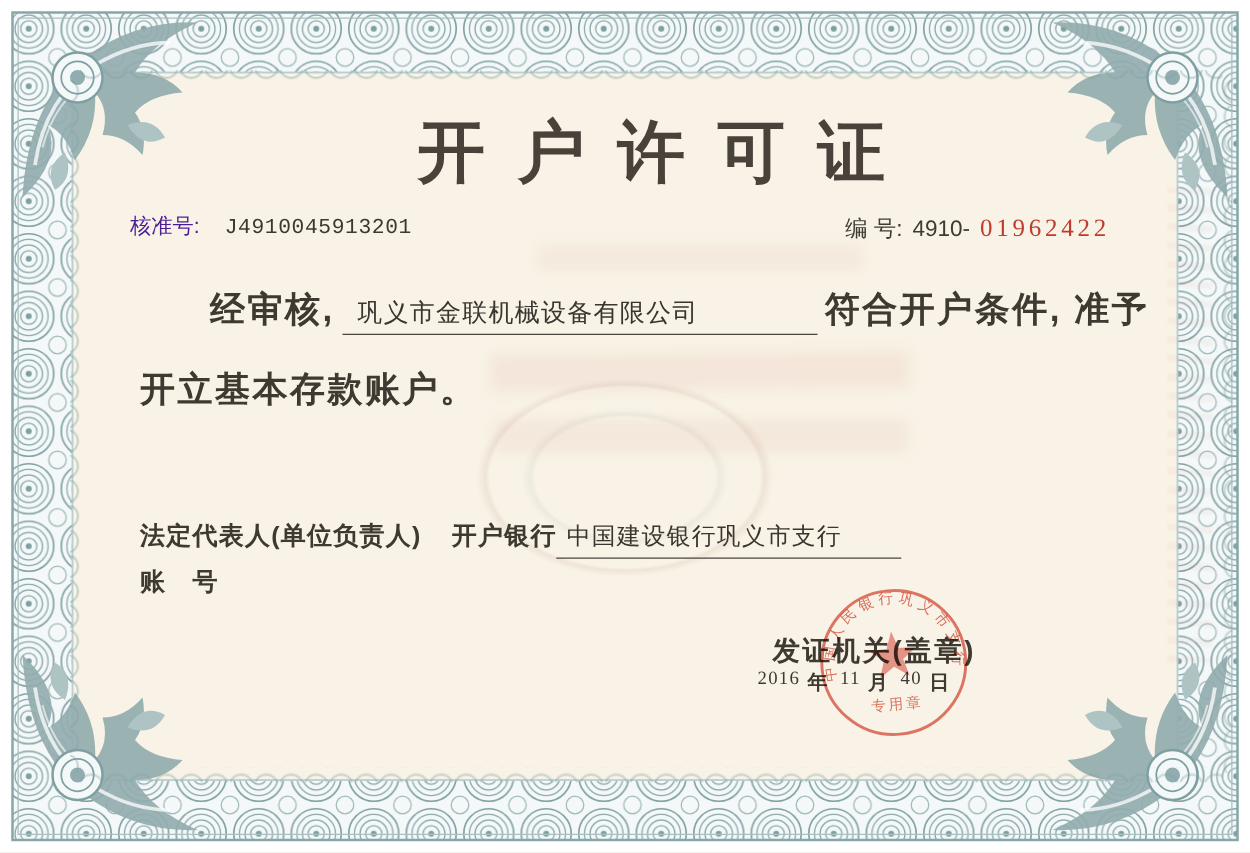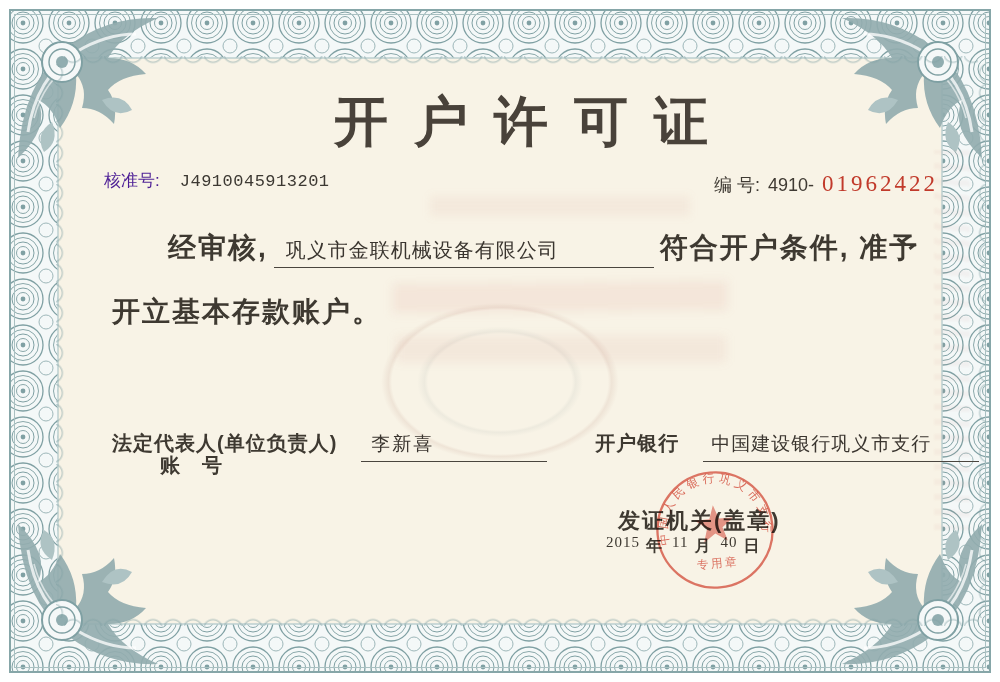--- a/index.html
+++ b/index.html
@@ -40,35 +40,35 @@
   .title{
     position:absolute;left:0;right:0;top:86px;margin:0;text-align:center;
     font-family:"Liberation Serif", serif;font-size:54px;font-weight:700;
     letter-spacing:26px;padding-left:26px;color:#49423a;
   }
   .row{position:absolute;display:flex;align-items:baseline;}
   .serif{font-family:Liberation Mono, monospace;}
   .lbl17{font-size:17px;color:#4c1d95;}
   .val17{font-size:17px;color:#3c3832;letter-spacing:.5px;}
   .row-approval{left:104px;top:169px;gap:20px;}
-  .row-serial{left:676px;top:171px;gap:8px;font-size:18px;margin-left:38px;}
-  .serial-red{font-family:"Liberation Serif", serif;font-size:23px;letter-spacing:3px;color:#c13a2b;}
+  .row-serial{left:676px;top:171px;gap:8px;font-size:18px;}
+  .serial-red{font-family:"Liberation Serif", serif;font-size:20px;letter-spacing:3px;color:#c13a2b;}
 
   .big{font-size:28px;font-weight:600;color:#3e3931;letter-spacing:2px;}
   .row-body1{left:168px;top:229px;gap:6px;}
   .fill{border-bottom:1.5px solid #4a453e;display:inline-block;color:#3a352f;}
   .company{width:368px;font-size:20px;padding:0 0 3px 12px;letter-spacing:1px;}
   .row-body2{left:112px;top:293px;}
 
   .lbl20{font-size:20px;font-weight:600;color:#3e3931;letter-spacing:1px;}
-  .row-fields{left:112px;top:392px;gap:24px;}
+  .row-fields{left:112px;top:377px;gap:0;}
   .name{width:176px;font-size:19px;padding:0 0 4px 10px;letter-spacing:2px;}
   .bank-label{margin-left:24px;}
   .bank{width:268px;font-size:19px;padding:0 0 4px 8px;letter-spacing:1px;margin-top:39px;}
-  .row-account{left:112px;top:452px;gap:4px;margin-left:48px;}
+  .row-account{left:112px;top:452px;gap:4px;}
   .account{width:308px;font-size:19px;padding:0 0 4px 8px;letter-spacing:1.5px;}
 
   .issuer{position:absolute;left:618px;top:506px;font-size:22px;font-weight:600;letter-spacing:2px;color:#3e3931;}
   .date-line{position:absolute;left:606px;top:536px;display:flex;align-items:baseline;gap:4px;font-size:16px;color:#3e3931;}
   .date-line .num{font-family:"Liberation Serif", serif;font-size:15px;transform:translateY(-4px);letter-spacing:1px;}
   .date-line .unit{font-weight:600;margin:0 6px 0 2px;}
 
   .seal{position:absolute;left:645px;top:460px;width:140px;height:140px;
     mix-blend-mode:multiply;opacity:.92;transform:rotate(-5deg);}
   .seal-ring{fill:none;stroke:#d84a3a;stroke-width:3;opacity:.8;}
@@ -150,33 +150,32 @@
     <span class="fill serif company">巩义市金联机械设备有限公司</span>
     <span class="big">符合开户条件, 准予</span>
   </div>
 
   <div class="row row-body2">
     <span class="big">开立基本存款账户。</span>
   </div>
 
   <div class="row row-fields">
     <span class="lbl20">法定代表人(单位负责人)</span>
-    <span class="fill serif name">李新喜</span>
     <span class="lbl20 bank-label">开户银行</span>
     <span class="fill serif bank">中国建设银行巩义市支行</span>
   </div>
 
   <div class="row row-account">
     <span class="lbl20">账　号</span>
   </div>
 
   <div class="issuer">发证机关(盖章)</div>
 
   <div class="date-line">
-    <span class="num">2015</span>
+    <span class="num">2016</span>
     <span class="unit">年</span>
     <span class="num">11</span>
     <span class="unit">月</span>
     <span class="num">40</span>
     <span class="unit">日</span>
   </div>
 
   <svg class="seal" viewBox="-90 -90 180 180" aria-hidden="true">
     <defs>
       <path id="sealArc" d="M -58 20 A 61.4 61.4 0 1 1 58 20" fill="none"></path>

